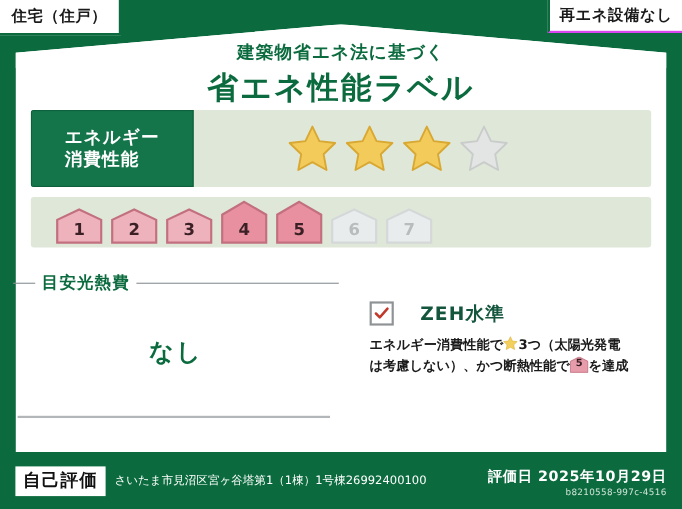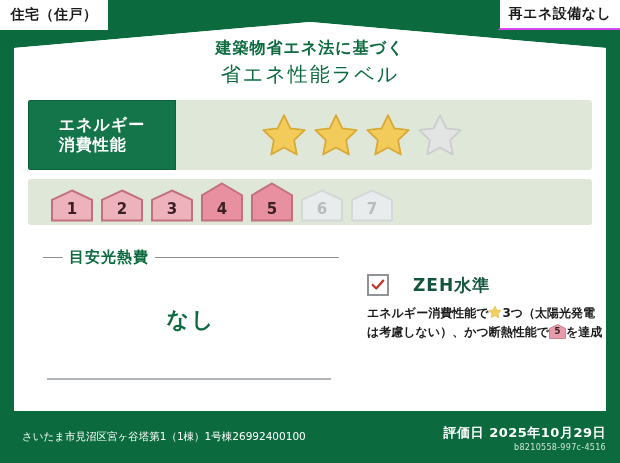--- a/index.html
+++ b/index.html
@@ -35,21 +35,21 @@
   #roof-shade{
     position:absolute;left:14px;top:22px;right:14px;height:40px;
     background:linear-gradient(#ffffff,#ffffff);
     clip-path:polygon(0% 26px, 50% 0%, 100% 26px, 100% 40px, 0% 40px);
     z-index:3;
   }
 
   
   #title-wrap{position:absolute;left:0;right:0;top:38px;text-align:center;z-index:9;}
   #title-sub{font-size:16px;font-weight:bold;color:#0b6b3e;letter-spacing:1px;}
-  #title-main{font-size:20px;font-weight:normal;color:#0b6b3e;letter-spacing:2px;margin-top:2px;}
+  #title-main{font-size:28px;font-weight:bold;color:#0b6b3e;letter-spacing:2px;margin-top:2px;}
 
   
   #rows{position:absolute;left:28px;top:100px;width:564px;z-index:10;}
   .perf-row{display:flex;align-items:stretch;margin-bottom:9px;
     background:#dfe8d8;border-radius:3px;overflow:hidden;height:70px;}
   .perf-row.compact{height:46px;}
   .row-label{
     width:148px;flex:0 0 148px;background:#14754a;color:#fff;
     display:flex;align-items:center;justify-content:center;
     font-size:16px;font-weight:bold;line-height:1.25;letter-spacing:1px;
@@ -65,21 +65,21 @@
   #houses{display:flex;align-items:flex-end;gap:2px;margin-left:20px;}
   .house{position:relative;width:48px;display:flex;align-items:flex-end;justify-content:center;}
   .house svg{display:block;}
   .house .hnum{
     position:absolute;bottom:4px;left:0;right:0;text-align:center;
     font-size:15px;font-weight:bold;color:#3a1f25;
   }
   .house.off .hnum{color:#b9bcbd;}
 
   
-  #lower{position:absolute;left:43px;top:248px;width:564px;height:150px;
+  #lower{position:absolute;left:12px;top:248px;width:564px;height:150px;
     display:flex;z-index:10;}
   #cost-panel{width:296px;flex:0 0 296px;position:relative;}
   .cost-head{display:flex;align-items:center;gap:6px;}
   .cost-head .rule{flex:1;height:1px;background:#8a8f92;}
   .cost-head .rule.short{flex:0 0 20px;}
   .cost-title{font-size:15px;font-weight:bold;color:#0b6b3e;letter-spacing:1px;white-space:nowrap;}
   #cost-value{text-align:center;font-size:22px;font-weight:bold;color:#0b6b3e;
     margin-top:38px;letter-spacing:2px;}
   #cost-rule-bottom{position:absolute;left:4px;right:8px;bottom:18px;height:2px;background:#b2b6b8;}
 
@@ -230,20 +230,21 @@
             <polygon points="17,1 33,9 33,29 1,29 1,9" fill="#e79cab" stroke="#c4707f" stroke-width="1.6"></polygon>
           </svg>
           <span class="hnum">5</span>
         </span><span>を達成</span>
       </div>
     </div>
 
   </div>
 
   <div id="footer">
+    <span id="self-eval">自己評価</span>
     <span id="addr">さいたま市見沼区宮ヶ谷塔第1（1棟）1号棟26992400100</span>
     <span id="date-block">
       <span id="eval-date">評価日 2025年10月29日</span>
       <span id="doc-id" style="display:block">b8210558-997c-4516</span>
     </span>
   </div>
 
 </div>
 
 </body></html>

